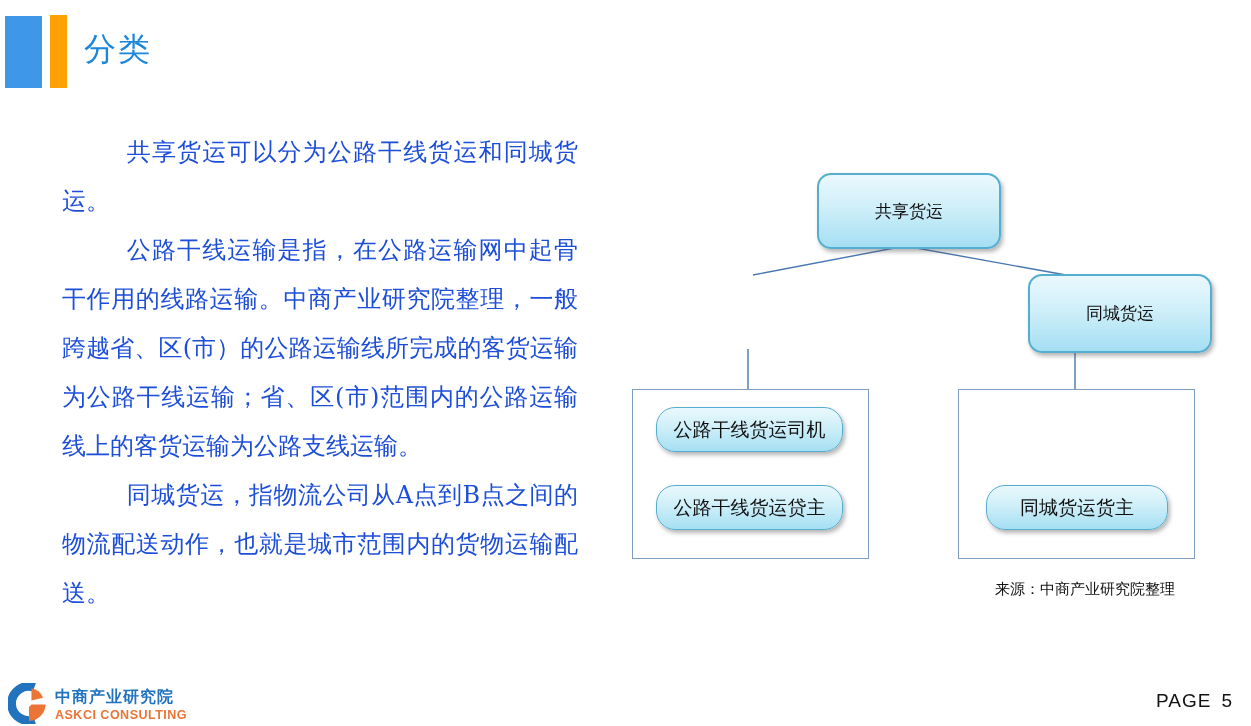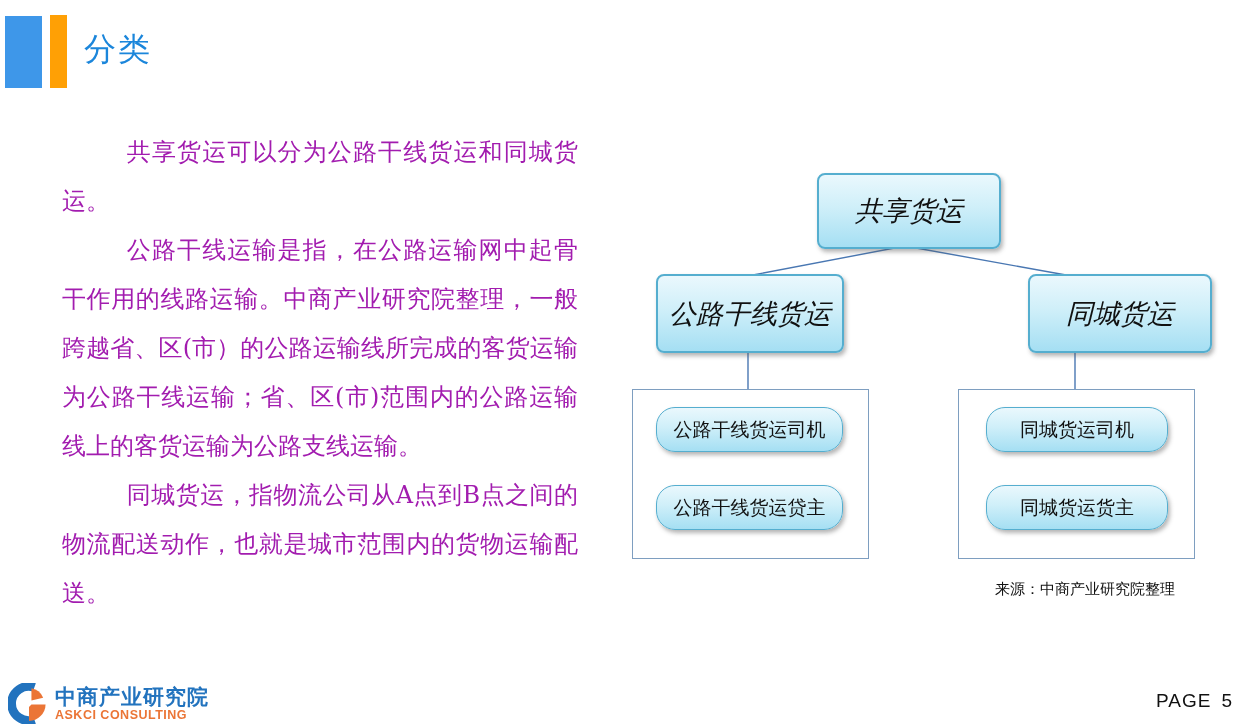--- a/index.html
+++ b/index.html
@@ -16,35 +16,35 @@
   .hdr-title{
     position:absolute;left:84px;top:28px;
     font-size:32px;color:#1B86DB;
     font-family:"DejaVu Serif", serif;
     letter-spacing:2px;
   }
   
   .body-text{
     position:absolute;left:62px;top:128px;width:516px;
     font-family:"DejaVu Serif", serif;
-    font-size:24px;line-height:49px;color:#a21caf;
+    font-size:24px;line-height:49px;color:#1d4ed8;
     text-align:justify;
   }
   .body-text p{margin:0;text-indent:2.7em;}
   
   .node{
     position:absolute;
     background:linear-gradient(to bottom,#EAF8FD 0%,#CFEFF9 45%,#A5DFF3 100%);
     border:2px solid #55AECF;
     box-shadow:2px 3px 4px rgba(90,90,90,.45);
     display:flex;align-items:center;justify-content:center;
     font-family:"DejaVu Serif", serif;
     color:#111;
   }
-  .node.big{border-radius:8px;font-size:27px;font-style:italic;}
+  .node.big{border-radius:14px;font-size:17px;}
   .node.small{border-radius:19px;font-size:19px;border-width:1.5px;}
   .n-root{left:817px;top:173px;width:180px;height:72px;}
   .n-left{left:656px;top:274px;width:184px;height:75px;}
   .n-right{left:1028px;top:274px;width:180px;height:75px;}
   .n-ll1{left:656px;top:407px;width:185px;height:43px;}
   .n-ll2{left:656px;top:485px;width:185px;height:43px;}
   .n-rl1{left:986px;top:407px;width:180px;height:43px;}
   .n-rl2{left:986px;top:485px;width:180px;height:43px;}
   .group-frame{
     position:absolute;border:1.5px solid #7E9EC0;background:transparent;
@@ -53,21 +53,21 @@
   .gf-right{left:958px;top:389px;width:235px;height:168px;}
   .connectors{position:absolute;left:0;top:0;width:1251px;height:726px;pointer-events:none;}
   .source-note{
     position:absolute;left:995px;top:580px;
     font-family:"DejaVu Serif", serif;
     font-size:15px;color:#111;white-space:nowrap;
   }
   
   .logo{position:absolute;left:8px;top:683px;display:flex;align-items:center;}
   .logo-icon{width:41px;height:41px;margin-right:6px;}
-  .logo-cn{font-size:21px;font-weight:bold;color:#2273BE;line-height:22px;letter-spacing:1px;}
+  .logo-cn{font-size:16px;font-weight:bold;color:#2273BE;line-height:22px;letter-spacing:1px;}
   .logo-en{font-size:12.5px;font-weight:bold;color:#EB7536;line-height:14px;letter-spacing:.5px;}
   .slogan{
     position:absolute;left:0;right:0;top:690px;text-align:center;
     font-family:"DejaVu Serif", serif;
     font-style:italic;font-weight:bold;
     font-size:23px;color:#00AEEF;letter-spacing:3px;
   }
   .pageno{
     position:absolute;right:18px;top:690px;
     font-size:19px;color:#111;letter-spacing:1px;
@@ -94,34 +94,28 @@
     <line x1="748" y1="349" x2="748" y2="389" stroke="#4977B2" stroke-width="1.4"></line>
     <line x1="1075" y1="349" x2="1075" y2="389" stroke="#4977B2" stroke-width="1.4"></line>
   </svg>
 
   <div class="group-frame gf-left"></div>
   <div class="group-frame gf-right"></div>
 
   <div class="node big n-root">
     <span>共享货运</span>
   </div>
-  <div class="node big n-left">
-    <span>公路干线货运</span>
-  </div>
   <div class="node big n-right">
     <span>同城货运</span>
   </div>
   <div class="node small n-ll1">
     <span>公路干线货运司机</span>
   </div>
   <div class="node small n-ll2">
     <span>公路干线货运贷主</span>
-  </div>
-  <div class="node small n-rl1">
-    <span>同城货运司机</span>
   </div>
   <div class="node small n-rl2">
     <span>同城货运货主</span>
   </div>
 
   <div class="source-note">来源：中商产业研究院整理</div>
 
   <div class="logo">
     <svg class="logo-icon" viewBox="0 0 42 42" xmlns="http://www.w3.org/2000/svg">
       <path d="M 27 4.5 A 17.5 17.5 0 1 0 27 37.5" fill="none" stroke="#2273BE" stroke-width="9"></path>

